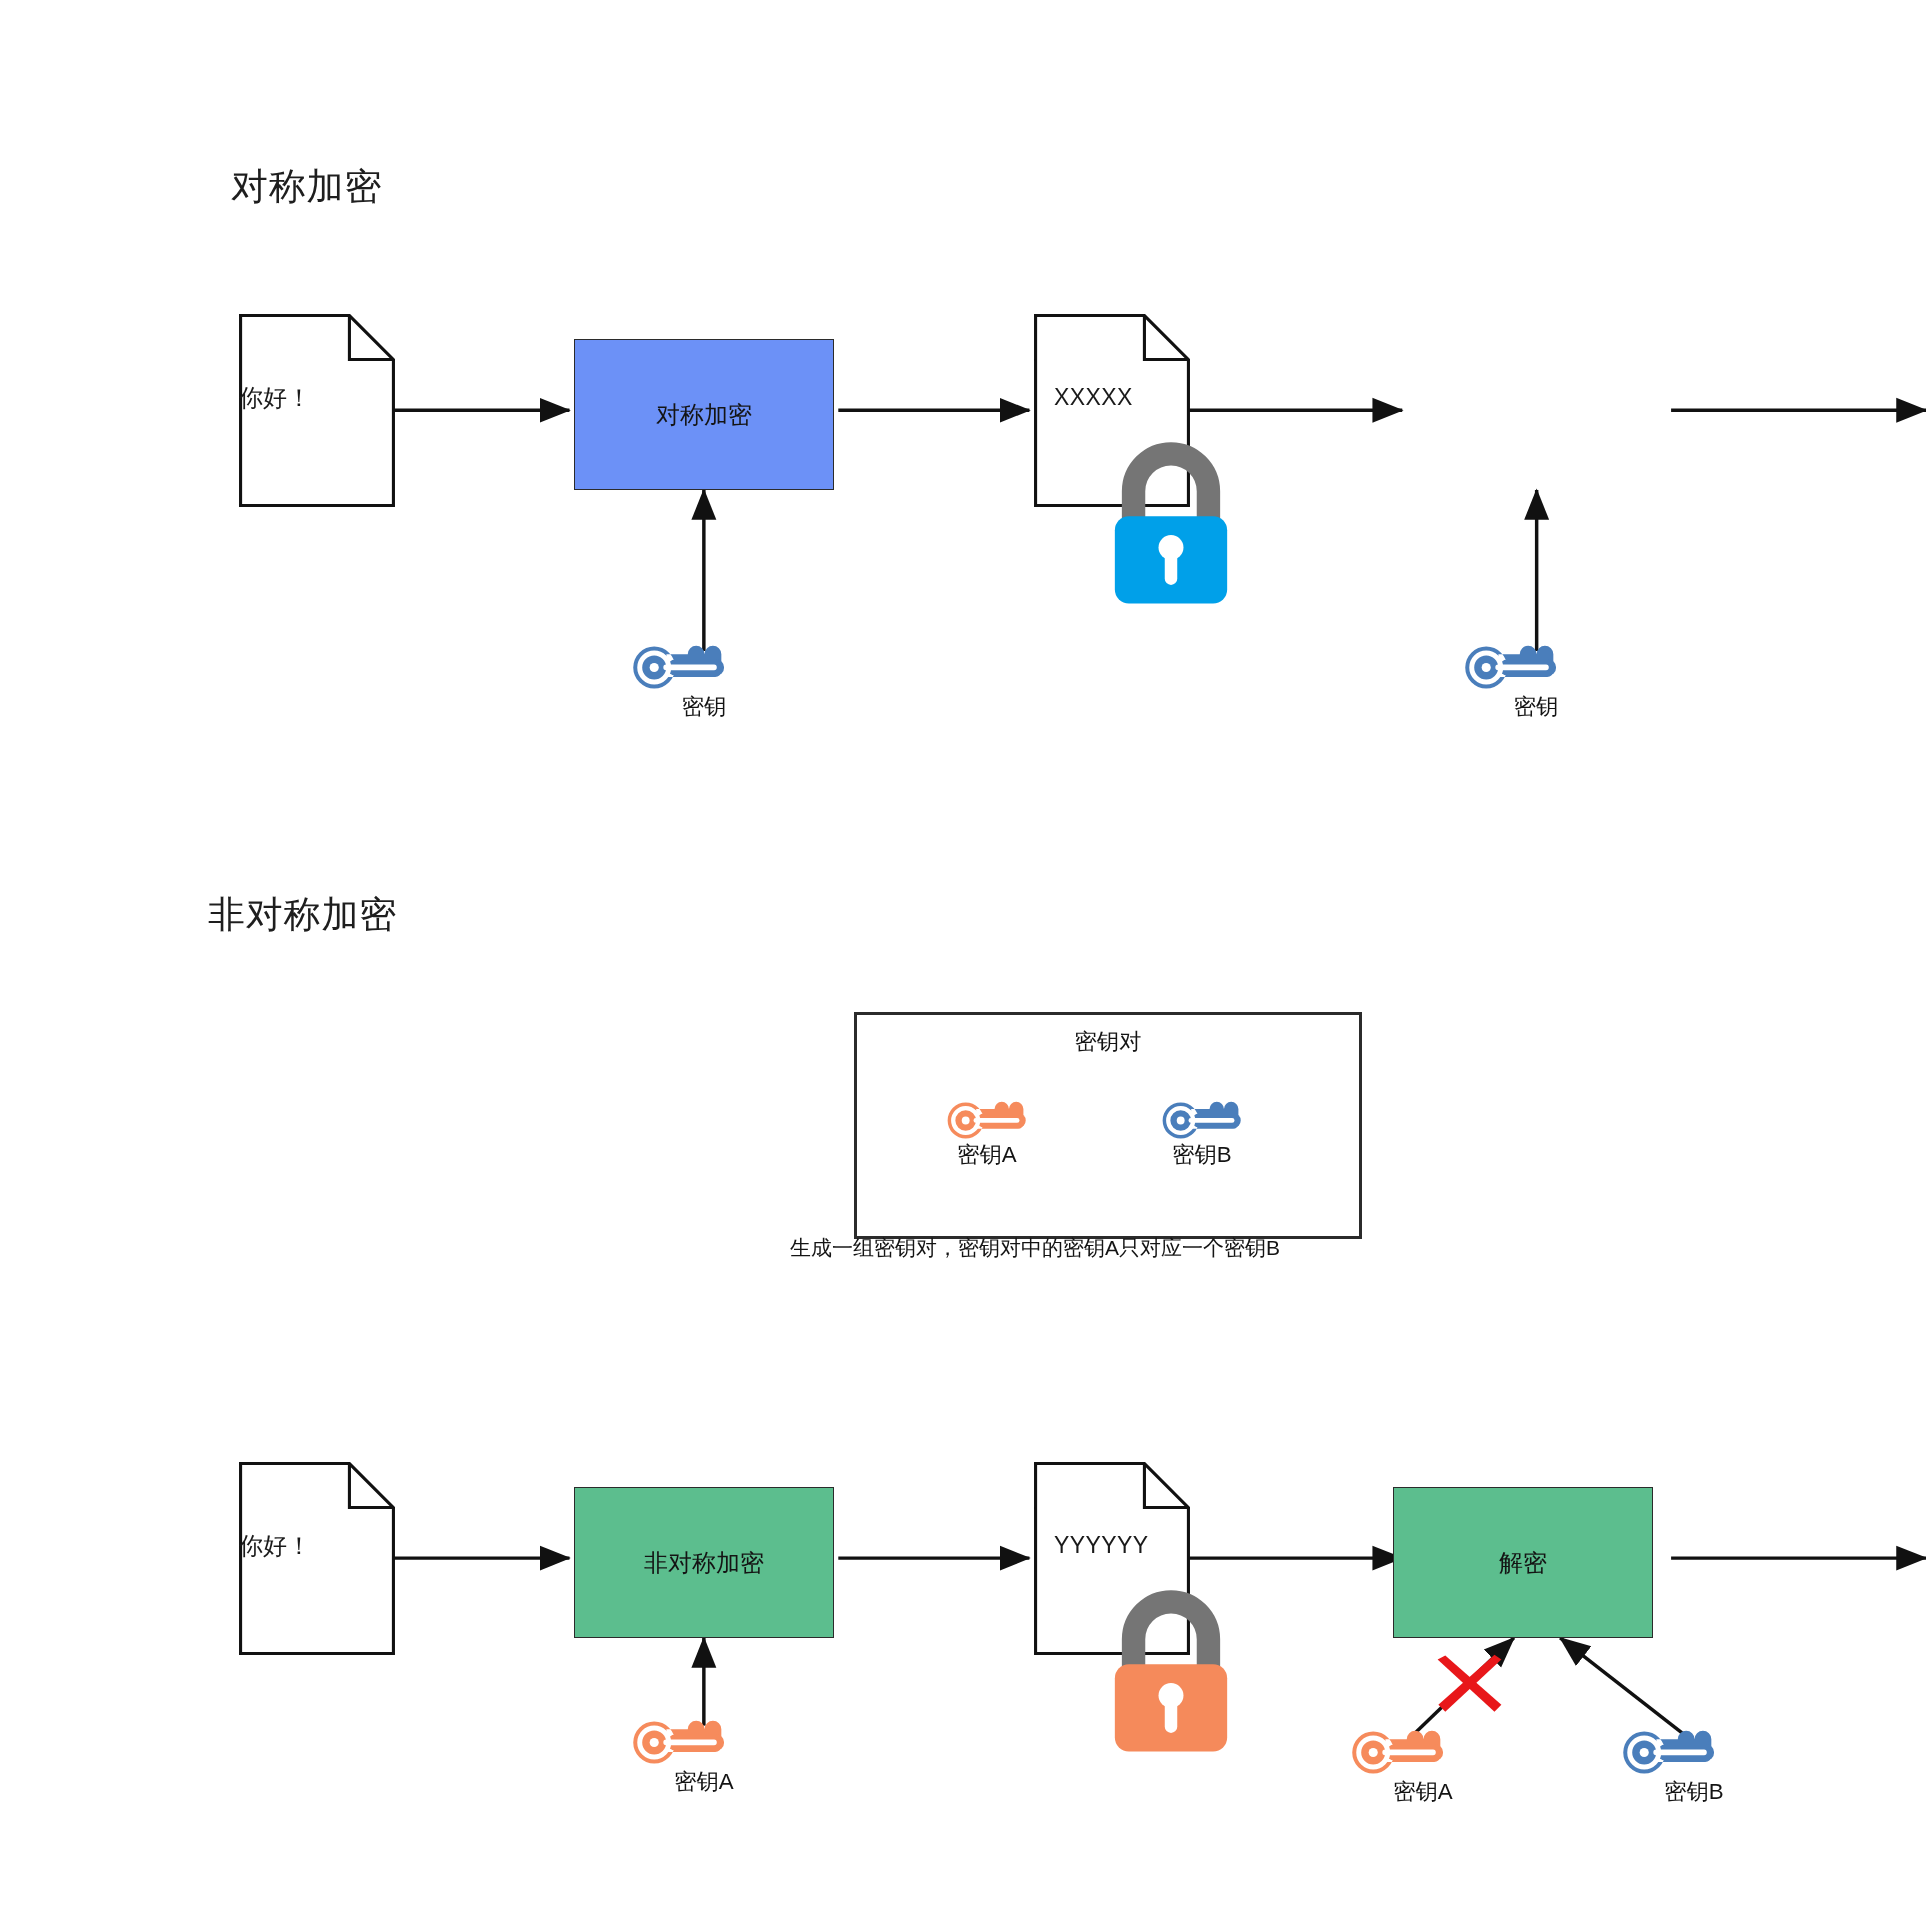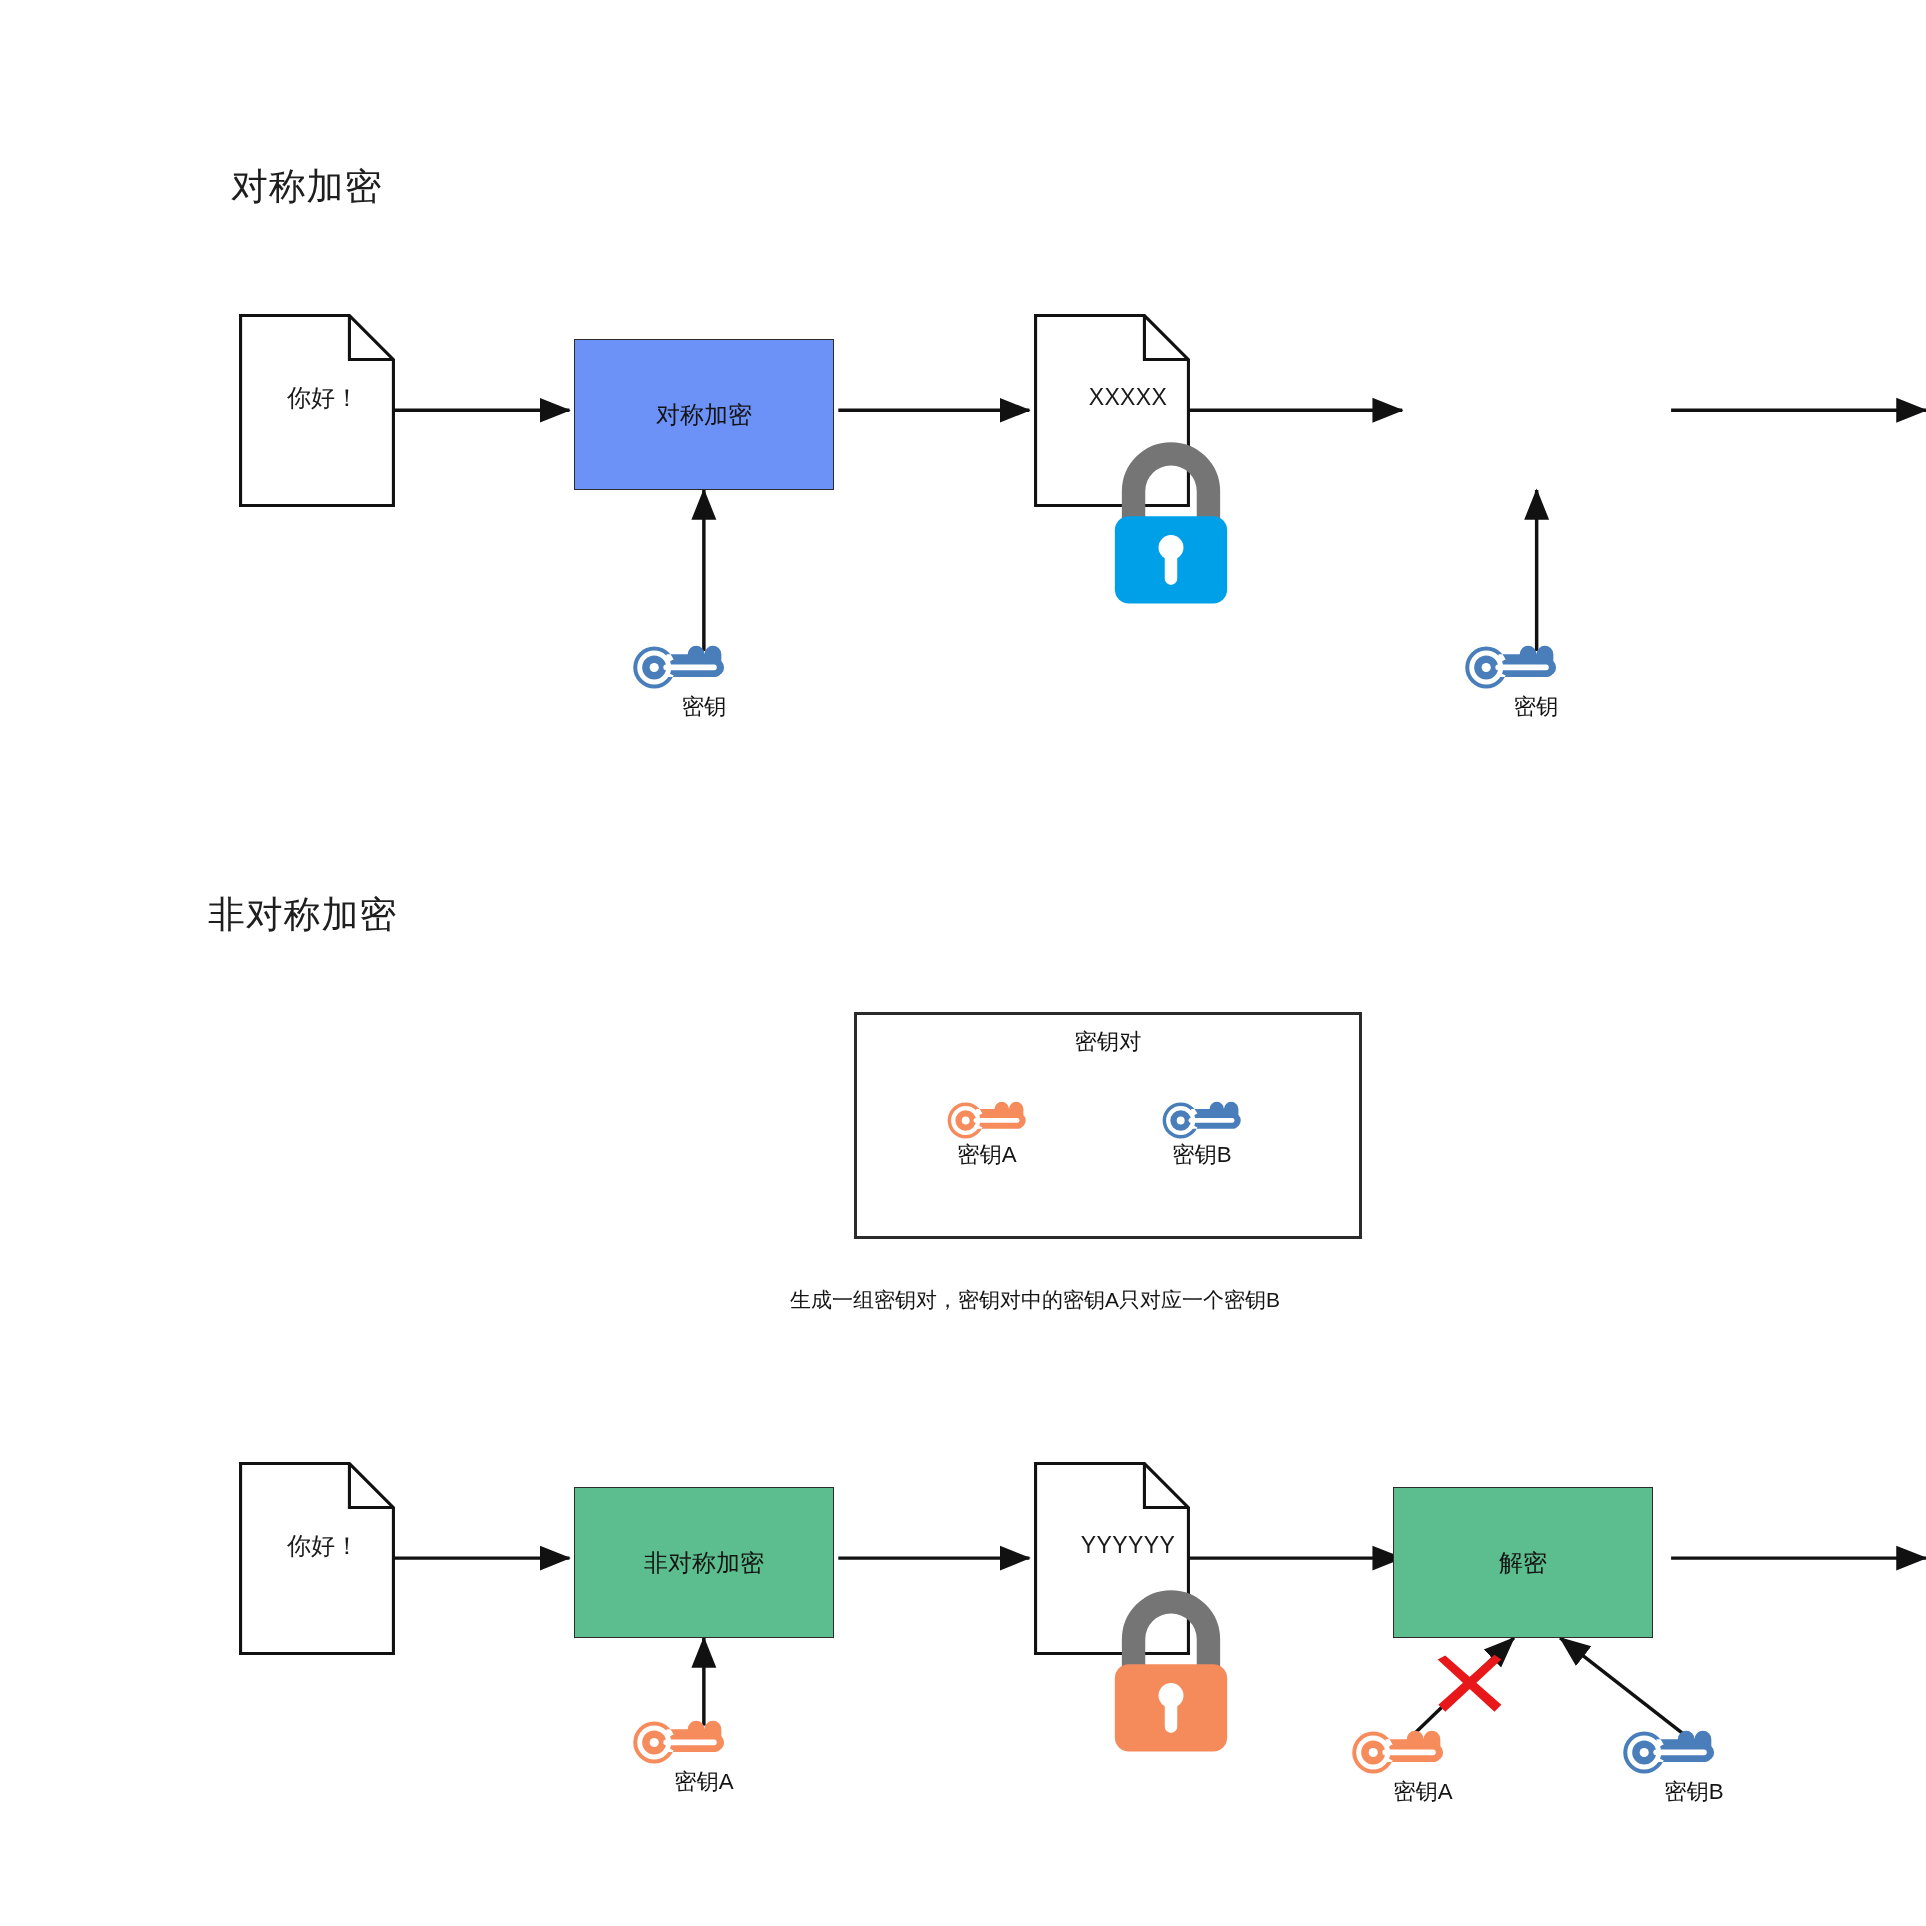--- a/index.html
+++ b/index.html
@@ -29,21 +29,20 @@
     position: absolute;
     width: 156px;
     height: 193px;
   }
   .doc svg { position:absolute; left:0; top:0; width:156px; height:193px; }
   .doc .doc-text {
     position: absolute;
     left: 0;
     width: 168px;
     top: 72px;
-    text-align: center;
     font-size: 24px;
     color: #1a1a1a;
     line-height: 1;
     white-space: nowrap;
   }
   .doc .doc-text.latin { font-size: 23px; letter-spacing: 0.4px; padding-left: 20px; }
   .doc .doc-lock {
     position: absolute;
     left: 50%;
     margin-left: -19px;
@@ -231,21 +230,21 @@
                  a16,16 0 0 1 -16,16 l-128,0 l0,-60 Z" fill="#4A7EBB"></path>
         <rect x="95" y="38" width="148" height="42" rx="20" fill="#4A7EBB"></rect>
         <circle cx="60" cy="59" r="38" fill="none" stroke="#ffffff" stroke-width="13"></circle>
         <circle cx="60" cy="59" r="12" fill="#ffffff"></circle>
         <rect x="84" y="51" width="140" height="15" rx="7" fill="#ffffff"></rect>
       </svg>
       <div class="key-label" style="top:43px; left:41px;">密钥B</div>
     </div>
   </div>
 
-  <div class="caption" style="left:790px; top:1289px;">生成一组密钥对，密钥对中的密钥A只对应一个密钥B</div>
+  <div class="caption" style="left:790px; top:1237px;">生成一组密钥对，密钥对中的密钥A只对应一个密钥B</div>
 
   <div class="doc" style="left:239px; top:1462px;">
     <svg viewBox="0 0 404 500">
       <path d="M4,4 L286,4 L400,118 L400,496 L4,496 Z" fill="#ffffff" stroke="#111111" stroke-width="8"></path>
       <path d="M286,4 L286,118 L400,118" fill="none" stroke="#111111" stroke-width="8"></path>
     </svg>
     <div class="doc-text">你好！</div>
   </div>
 
   <div class="pbox" style="left:574px; top:1487px; width:260px; height:151px; background:#5CBE8E;">

